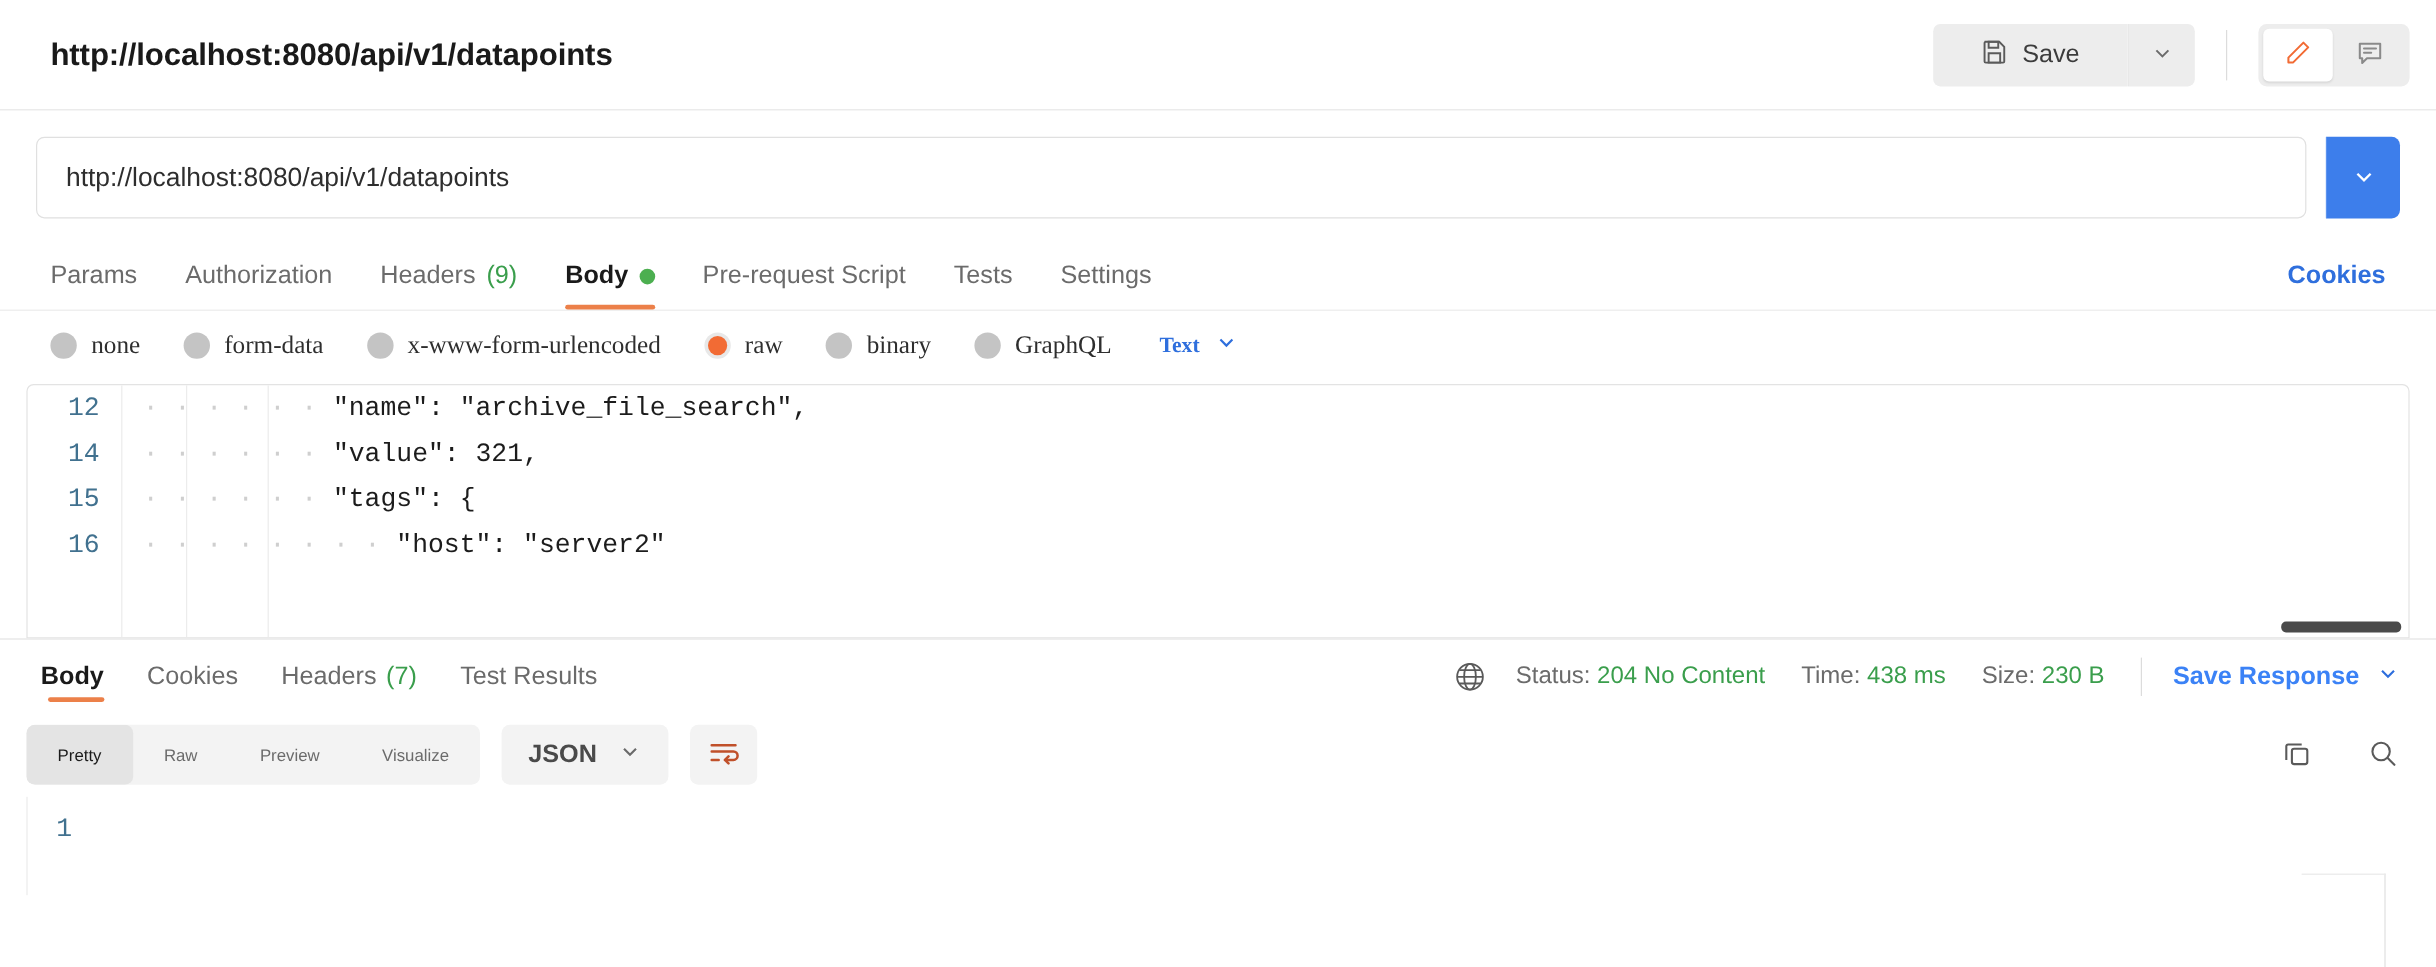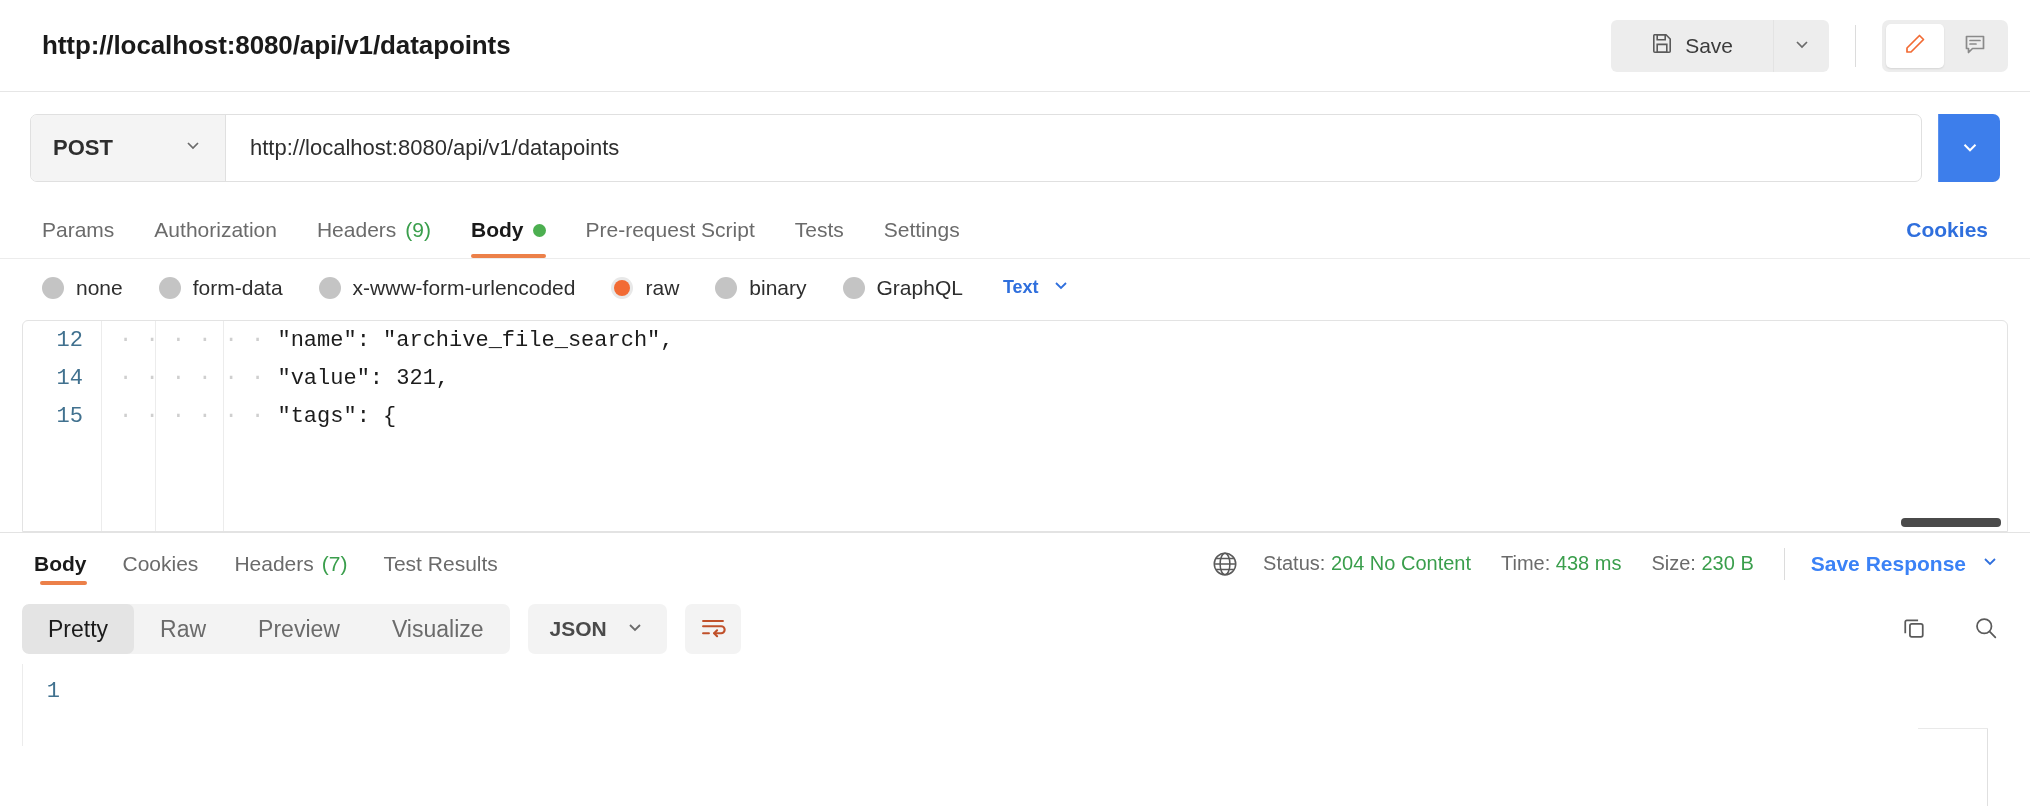--- a/index.html
+++ b/index.html
@@ -101,21 +101,21 @@
   }
   .count-green { color: #3a9e4c; }
   .dot-green { width: 13px; height: 13px; border-radius: 50%; background: #4caf50; display:inline-block; }
   .cookies-link {
     margin-left: auto; color: #2f6fdd; font-size: 21px; font-weight: 700;
     cursor: pointer; padding-right: 12px; line-height: 56px;
   }
   .tabs-rule { height:1px; background:#ececec; margin: 0 0 0 0; }
 
   
-  .bodytypes { display: flex; align-items: center; padding: 16px 30px 14px 42px; gap: 0; }
+  .bodytypes { display: flex; align-items: center; padding: 16px 30px 14px 42px; gap: 0; font-family: Liberation Serif, serif; }
   .radio-opt { display: flex; align-items: center; gap: 12px; margin-right: 36px; cursor: pointer; }
   .radio {
     width: 22px; height: 22px; border-radius: 50%;
     background: #c4c4c4; flex: none;
     display: flex; align-items: center; justify-content: center;
   }
   .radio.sel { background: #e8e8e8; }
   .radio.sel::after { content:""; width: 16px; height: 16px; border-radius: 50%; background: #f26b34; }
   .radio-label { font-size: 21px; color: #2e2e2e; white-space: nowrap; }
   .text-dd {
@@ -171,21 +171,21 @@
   .meta-item { font-size: 20px; color: #6b6b6b; margin-right: 30px; white-space: nowrap; }
   .meta-val { color: #3a9e4c; }
   .meta-div { width: 1px; height: 32px; background: #dcdcdc; margin-right: 26px; }
   .save-resp { color: #3b82f6; font-size: 21px; font-weight: 700; cursor: pointer; display:flex; align-items:center; gap: 14px; }
 
   
   .resp-toolbar { display: flex; align-items: center; padding: 10px 30px 10px 22px; gap: 18px; }
   .segmented { display: flex; background: #f3f3f3; border-radius: 7px; padding: 0; overflow: hidden; }
   .seg {
     border: none; background: transparent; font-family: inherit;
-    font-size: 23px; color: #6b6b6b; padding: 0 26px; height: 50px; cursor: pointer;
+    font-size: 14px; color: #6b6b6b; padding: 0 26px; height: 50px; cursor: pointer;
     white-space: nowrap;
   }
   .seg.active { background: #e4e4e4; color: #1a1a1a; border-radius: 7px; }
   .fmt-dd {
     display: flex; align-items: center; gap: 18px; background: #f3f3f3;
     border-radius: 7px; height: 50px; padding: 0 22px; cursor: pointer;
     font-size: 21px; color: #4a4a4a; font-weight: 700;
   }
   .wrap-btn {
     width: 56px; height: 50px; background: #f3f3f3; border: none; border-radius: 7px;
@@ -247,28 +247,20 @@
               <path d="M7 8.5h10M7 12h6"></path>
             </svg>
           </span>
         </button>
       </div>
     </div>
   </div>
 
   <div class="urlrow">
     <div class="url-box">
-      <div class="method-sel">
-        <span>POST</span>
-        <span>
-          <svg width="20" height="20" viewBox="0 0 20 20" fill="none" stroke="#6b6b6b" stroke-width="1.7">
-              <path d="M5 8l5 5 5-5"></path>
-            </svg>
-        </span>
-      </div>
       <input class="url-input" type="text" value="http://localhost:8080/api/v1/datapoints" style="">
     </div>
 
     <div class="send-group">
       <button class="send-caret">
         <span>
           <svg width="22" height="22" viewBox="0 0 20 20" fill="none" stroke="#ffffff" stroke-width="1.8">
               <path d="M5 8l5 5 5-5"></path>
             </svg>
         </span>
@@ -348,20 +340,24 @@
       <div class="gutter">12</div>
       <div class="code-line"><span class="ind-dot">· · · · · ·</span> <span>"name": "archive_file_search",</span></div>
     </div>
     <div class="code-row">
       <div class="gutter">14</div>
       <div class="code-line"><span class="ind-dot">· · · · · ·</span> <span>"value": 321,</span></div>
     </div>
     <div class="code-row">
       <div class="gutter">15</div>
       <div class="code-line"><span class="ind-dot">· · · · · ·</span> <span>"tags": {</span></div>
+    </div>
+    <div class="code-row">
+      <div class="gutter">16</div>
+      <div class="code-line"><span class="ind-dot">· · · · · · · ·</span> <span>"host": "server2"</span></div>
     </div>
 
     <div class="hscroll"></div>
   </div>
 
   <div class="resp-header">
     <div class="resptab active">
       <span>Body</span>
     </div>
     <div class="resptab">

